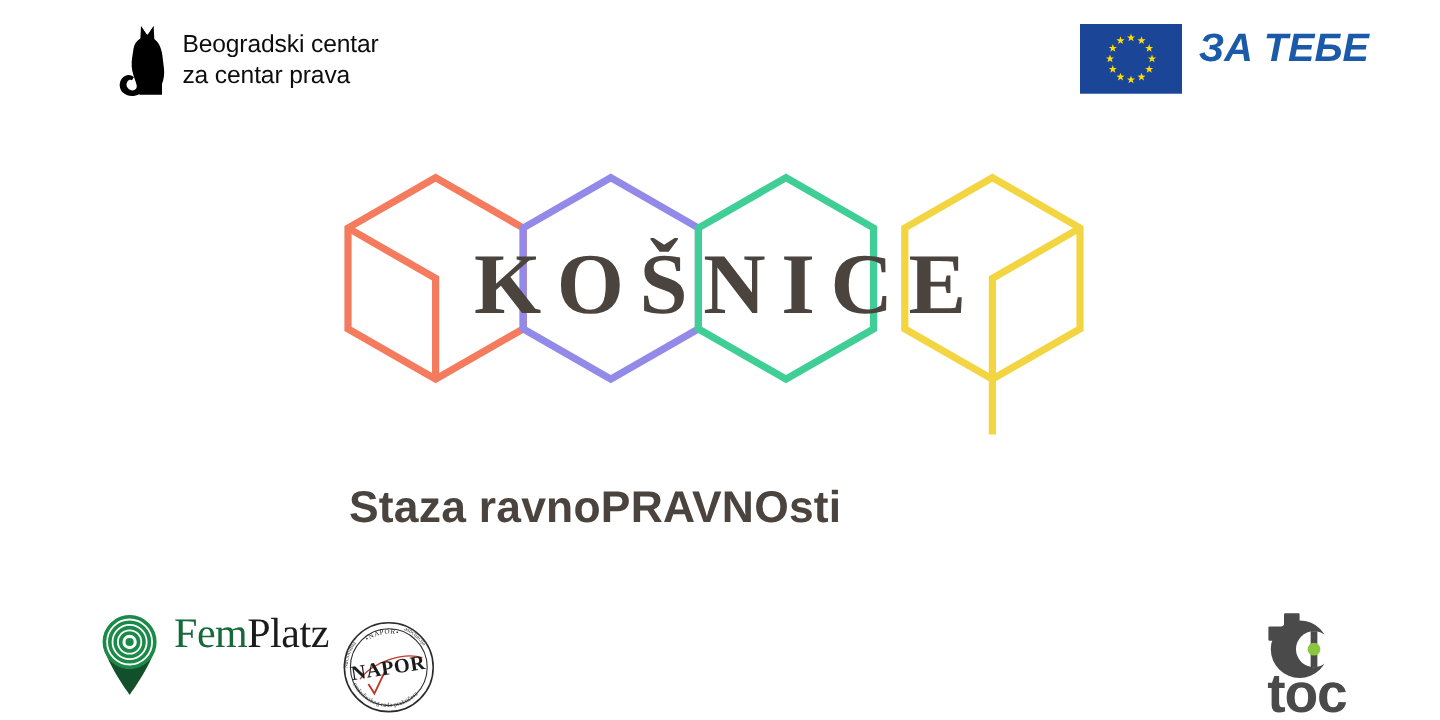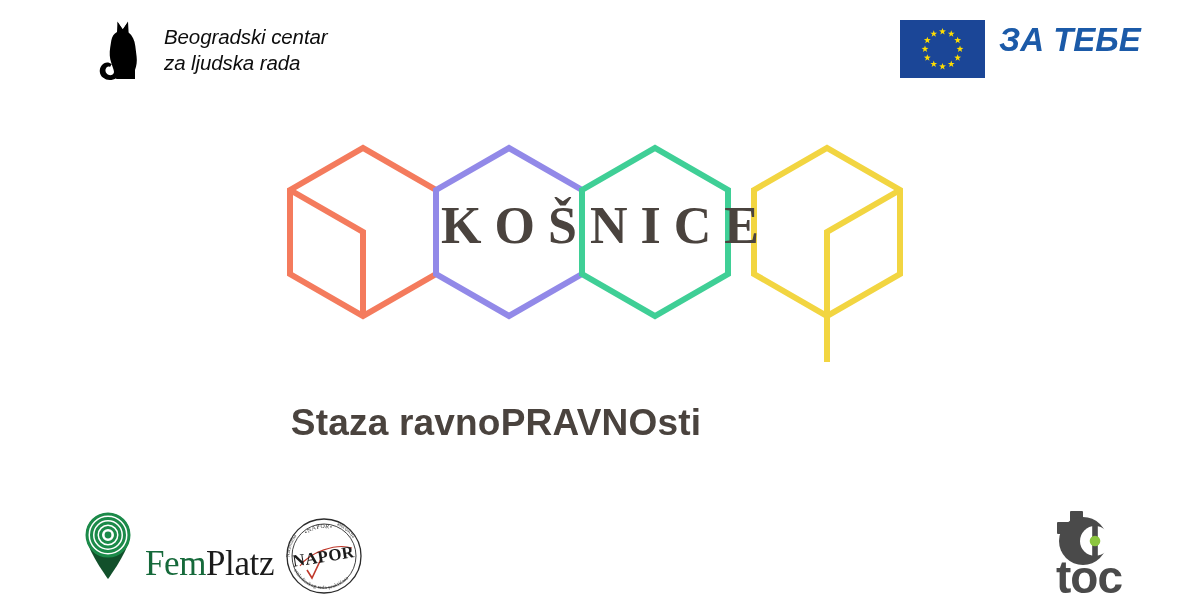--- a/index.html
+++ b/index.html
@@ -15,22 +15,21 @@
     font-family: "Liberation Sans", sans-serif;
   }
 
   
   #bclp-logo {
     position: absolute;
     left: 92px;
     top: 16px;
     display: flex;
     align-items: center;
-    gap: 18px;
-    font-style: italic;
+    gap: 6px;
   }
   #bclp-logo .cat-wrap {
     width: 54px;
     height: 68px;
     display: block;
   }
   #bclp-logo .bclp-text {
     font-family: "Liberation Sans", sans-serif;
     font-size: 20.5px;
     line-height: 1.28;
@@ -88,21 +87,21 @@
     width: 100%;
     text-align: center;
     font-family: "Liberation Serif", serif;
     color: #4a433e;
     font-weight: bold;
     pointer-events: none;
   }
   #kosnice-wordmark {
     top: 74px;
     left: 0;
-    font-size: 52px;
+    font-size: 72px;
     letter-spacing: 13px;
     text-indent: 13px;
   }
   #aktivizma-wordmark {
     top: 198px;
     left: 0;
     font-size: 33px;
     letter-spacing: 12px;
     text-indent: 12px;
   }
@@ -120,21 +119,21 @@
     color: #4a433e;
     letter-spacing: 0.2px;
   }
 
   
   #femplatz-logo {
     position: absolute;
     left: 80px;
     top: 508px;
     display: flex;
-    align-items: flex-end;
+    align-items: flex-start;
     gap: 9px;
   }
   #femplatz-logo .fp-text {
     font-family: "Liberation Serif", serif;
     font-size: 35px;
     color: #15693a;
     white-space: nowrap;
     letter-spacing: -0.4px;
   }
   #femplatz-logo .fp-text .fp-platz { color: #1b1b1b; }
@@ -169,21 +168,21 @@
         L24.2 62.9 L43.0 62.9 L43.0 54.0
         C44.6 49.8 45.2 45.4 44.6 40.6
         L43.3 30.0 C42.6 24.2 40.4 19.6 36.6 16.6
         L36.0 5.5 L31.3 13.0 C29.2 12.5 27.4 12.5 30.2 13.0 Z"></path>
       <path fill="#000000" d="M25.6 6.2 L31.0 13.5 L26.6 13.0 Z"></path>
       <path fill="#000000" d="M35.9 6.2 L30.6 13.5 L35.0 13.0 Z"></path>
     </svg>
   </span>
   <div class="bclp-text">
     <div>Beogradski centar</div>
-    <div>za ljudska rada</div>
+    <div>za centar prava</div>
   </div>
 </div>
 
 <div id="eu-logo">
   <span id="eu-flag-wrap">
     <svg id="eu-flag" viewBox="0 0 85 58" aria-hidden="true">
       <rect x="0" y="0" width="85" height="58" fill="#1b4697"></rect>
       <g fill="#ffdd00" id="eu-stars">
           <polygon points="42.50,7.90 43.35,10.34 45.92,10.39 43.87,11.94 44.62,14.41 42.50,12.94 40.38,14.41 41.13,11.94 39.08,10.39 41.65,10.34"></polygon>
           <polygon points="51.25,10.24 52.10,12.68 54.67,12.73 52.62,14.29 53.37,16.76 51.25,15.28 49.13,16.76 49.88,14.29 47.83,12.73 50.40,12.68"></polygon>

